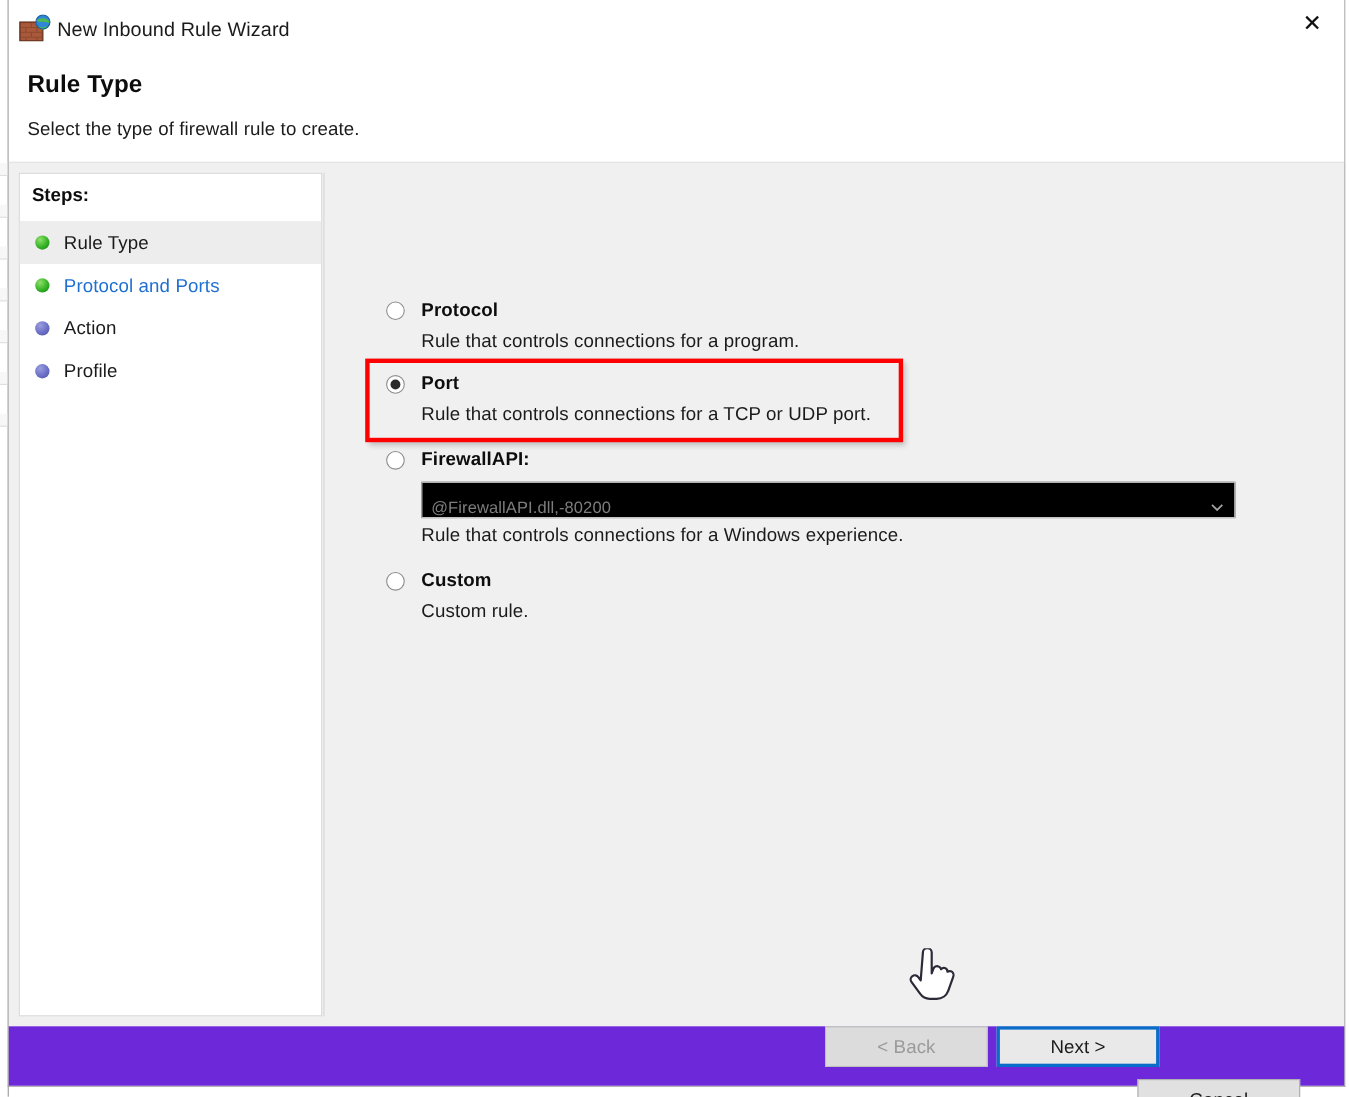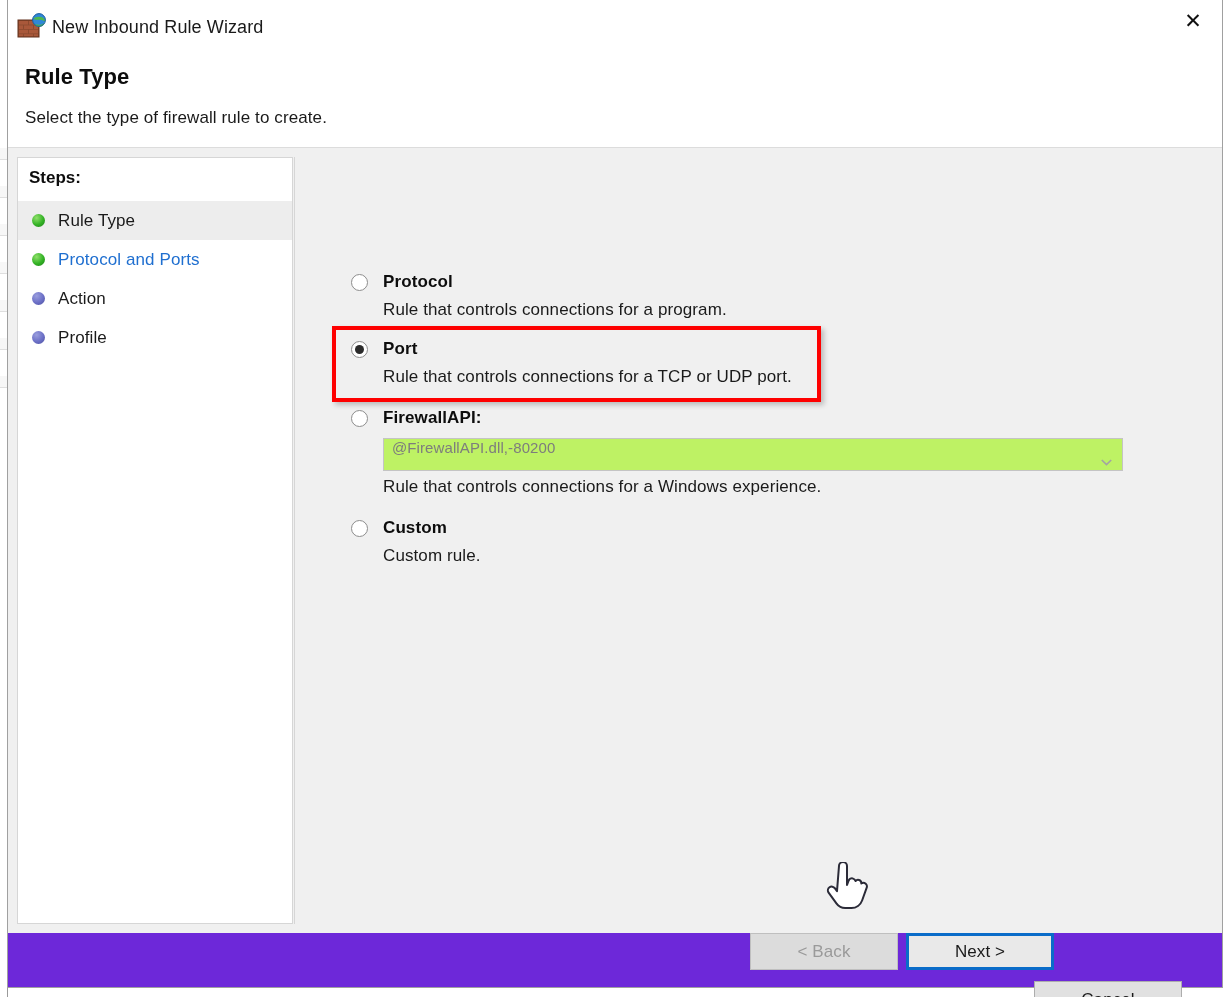--- a/index.html
+++ b/index.html
@@ -285,25 +285,25 @@
     box-shadow: 3px 3px 5px rgba(0,0,0,0.22);
     pointer-events: none;
   }
 
   
   .combo {
     margin-left: 32px;
     margin-top: 8px;
     width: 740px;
     height: 33px;
-    background: #bef264;
+    background: #000000;
     border: 1px solid #c4c4c4;
     box-sizing: border-box;
     display: flex;
-    align-items: flex-start;
+    align-items: flex-end;
     position: relative;
     cursor: default;
   }
   .combo-value {
     padding-left: 8px;
     font-size: 15px;
     color: #7d7d7d;
     letter-spacing: 0.1px;
   }
   .combo-arrow {

